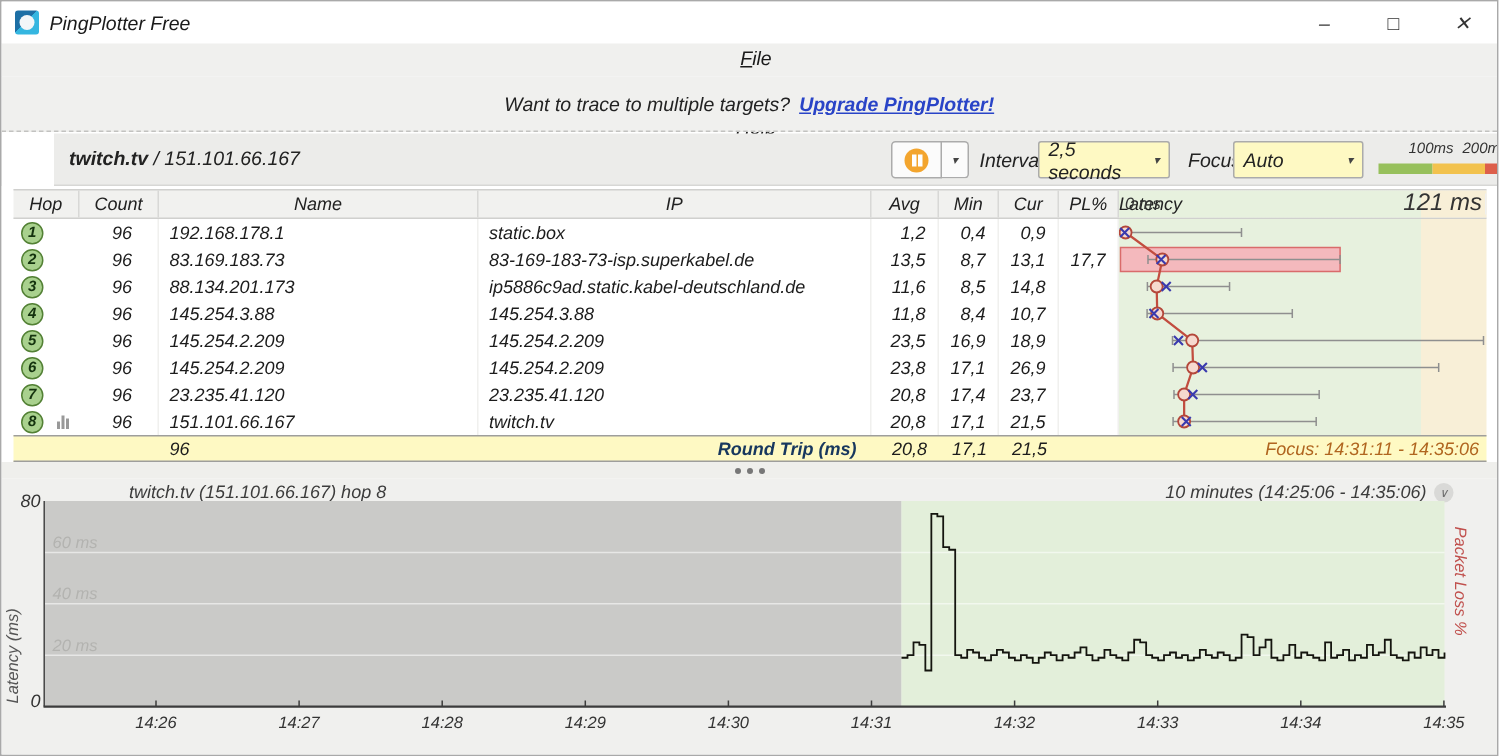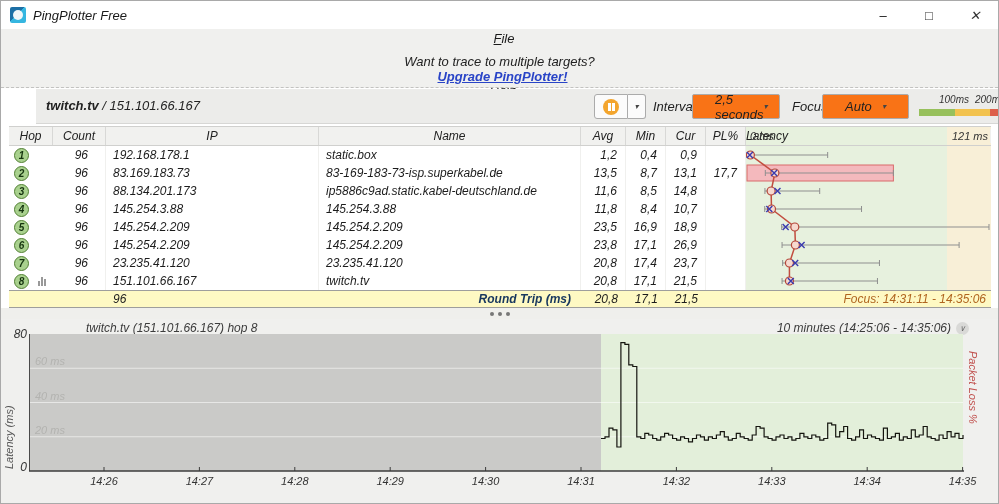--- a/index.html
+++ b/index.html
@@ -11,51 +11,51 @@
   .titlebar { position:absolute; left:0; top:0; width:100%; height:28px; background:#ffffff; display:flex; align-items:center; padding-left:9px; }
   .app-icon { position:relative; width:16px; height:16px; border-radius:2px; background:linear-gradient(135deg,#1d6fa5 45%,#35b6e0 45%); margin-right:7px; }
   .app-icon span { position:absolute; left:3px; top:3px; width:10px; height:10px; border-radius:50%; background:#f2f6f8; }
   .win-title { font-size:13px; color:#1a1a1a; }
   .win-btns { margin-left:auto; display:flex; height:28px; }
   .win-btn { width:46px; height:28px; display:flex; align-items:center; justify-content:center; font-size:13px; color:#333; }
 
   
   .menubar { position:absolute; left:0; top:28px; width:100%; height:22px; background:#f0f0ee; padding-left:9px; display:flex; gap:4px; align-items:center;flex-direction:column; }
   .menu-item { font-size:13px; color:#1a1a1a; padding:2px 8px; }
-  .banner { position:absolute; left:0; top:50px; width:100%; height:37px; background:#f0f0ee; display:flex; align-items:center; justify-content:center; font-size:13px; color:#222; border-bottom:1px dashed #c2c2c0;flex-direction:column; }
+  .banner { position:absolute; left:0; top:50px; width:100%; height:37px; background:#f0f0ee; display:flex; align-items:center; justify-content:center; font-size:13px; color:#222; border-bottom:1px dashed #c2c2c0; }
   .banner a { color:#2944c7; font-weight:bold; text-decoration:underline; margin-left:6px; cursor:pointer; }
 
   
   .target-header { position:absolute; left:0; top:88px; width:100%; height:35px; background:#ececea; border-bottom:1px solid #d7d7d5;margin-left:35px; }
   .target-title { position:absolute; left:10px; top:9px; font-size:13px; color:#222; }
   .target-title b { font-weight:bold; }
   .btn-group { position:absolute; left:558px; top:5px; display:flex; height:25px; }
   .pause-btn { width:34px; height:25px; background:#fbfbfb; border:1px solid #ababab; border-radius:3px 0 0 3px; display:flex; align-items:center; justify-content:center; }
   .pause-circle { width:16px; height:16px; border-radius:50%; background:#f3a52e; position:relative; }
   .pause-circle i { position:absolute; top:4px; width:2.5px; height:8px; background:#fff; }
   .pause-circle i:first-child { left:5px; } .pause-circle i:last-child { left:9px; }
   .drop-btn { width:18px; height:25px; background:#fbfbfb; border:1px solid #ababab; border-left:none; border-radius:0 3px 3px 0; display:flex; align-items:center; justify-content:center; font-size:8px; color:#444; }
   .ctl-label { position:absolute; top:10px; font-size:13px; color:#222; }
-  .select { position:absolute; top:5px; height:25px; background:#f97316; border:1px solid #ababab; border-radius:2px; font-size:13px; color:#222; display:flex; align-items:center; padding:0 22px; }
+  .select { position:absolute; top:5px; height:25px; background:#fef9c3; border:1px solid #ababab; border-radius:2px; font-size:13px; color:#222; display:flex; align-items:center; padding:0 6px; }
   .select .arrow { margin-left:auto; font-size:8px; color:#444; }
   .legend { position:absolute; left:883px; top:6px; width:107px; height:22px; }
   .legend .lbl { position:absolute; top:-1px; font-size:10px; color:#333; }
   .legend .bar { position:absolute; left:0; top:14px; width:107px; height:7px; display:flex; }
   .legend .bar i { height:100%; flex:1; }
 
   
   .main-white { position:absolute; left:0; top:123px; width:100%; height:184px; background:#fff; }
   .trace { position:absolute; left:8px; top:125px; width:982px; }
   .thead, .trow, .rt-row { display:grid; grid-template-columns:44px 53px 213px 262px 45px 40px 40px 40px 245px; }
   .thead { height:20px; background:#f1f1ef; border:1px solid #d0d0ce; border-left:none; border-right:none; }
   .thead .hcell { font-size:12px; color:#222; display:flex; align-items:center; justify-content:center; border-right:1px solid #d8d8d6; }
   .hcell.lat-head { position:relative; background:linear-gradient(to right,#e7f1de 0,#e7f1de 201px,#f8efd7 201px); border-right:none; }
   .lat-head .l { position:absolute; left:4px; font-size:11px; color:#333; }
   .lat-head .c { width:100%; text-align:center; font-size:12px; color:#222; }
-  .lat-head .r { position:absolute; right:3px; font-size:11px; color:#333; }
+  .lat-head .r { position:absolute; right:3px; font-size:16px; color:#333; }
   .trow { height:18px; background:#fff; }
   .c { font-size:12px; color:#1c1c1c; display:flex; align-items:center; border-right:1px solid #f0f0ee; }
   .c.num { justify-content:flex-end; padding-right:8px; }
   .c.cnt { justify-content:flex-end; padding-right:17px; }
   .c.left { padding-left:7px; }
   .c.hop { padding-left:5px; border-right:none; }
   .c.lat { border-right:none; background:linear-gradient(to right,#e7f1de 0,#e7f1de 201px,#f8efd7 201px); }
   .badge { width:15px; height:15px; border-radius:50%; background:#a9d18e; border:1px solid #538135; color:#14330e; font-size:10px; font-weight:bold; display:flex; align-items:center; justify-content:center; }
   .bars-icon { display:flex; align-items:flex-end; gap:1px; margin-left:9px; height:9px; }
   .bars-icon i { width:2px; background:#999; display:block; }
@@ -149,22 +149,22 @@
         </div>
     </div>
   </div>
 
   <div class="main-white"></div>
 
   <div class="trace">
     <div class="thead">
       <div class="hcell">Hop</div>
       <div class="hcell">Count</div>
+      <div class="hcell">Name</div>
       <div class="hcell">IP</div>
-      <div class="hcell">Name</div>
       <div class="hcell">Avg</div>
       <div class="hcell">Min</div>
       <div class="hcell">Cur</div>
       <div class="hcell">PL%</div>
       <div class="hcell lat-head">
         <span class="l">0 ms</span>
         <span class="c">Latency</span>
         <span class="r">121 ms</span>
       </div>
     </div>

